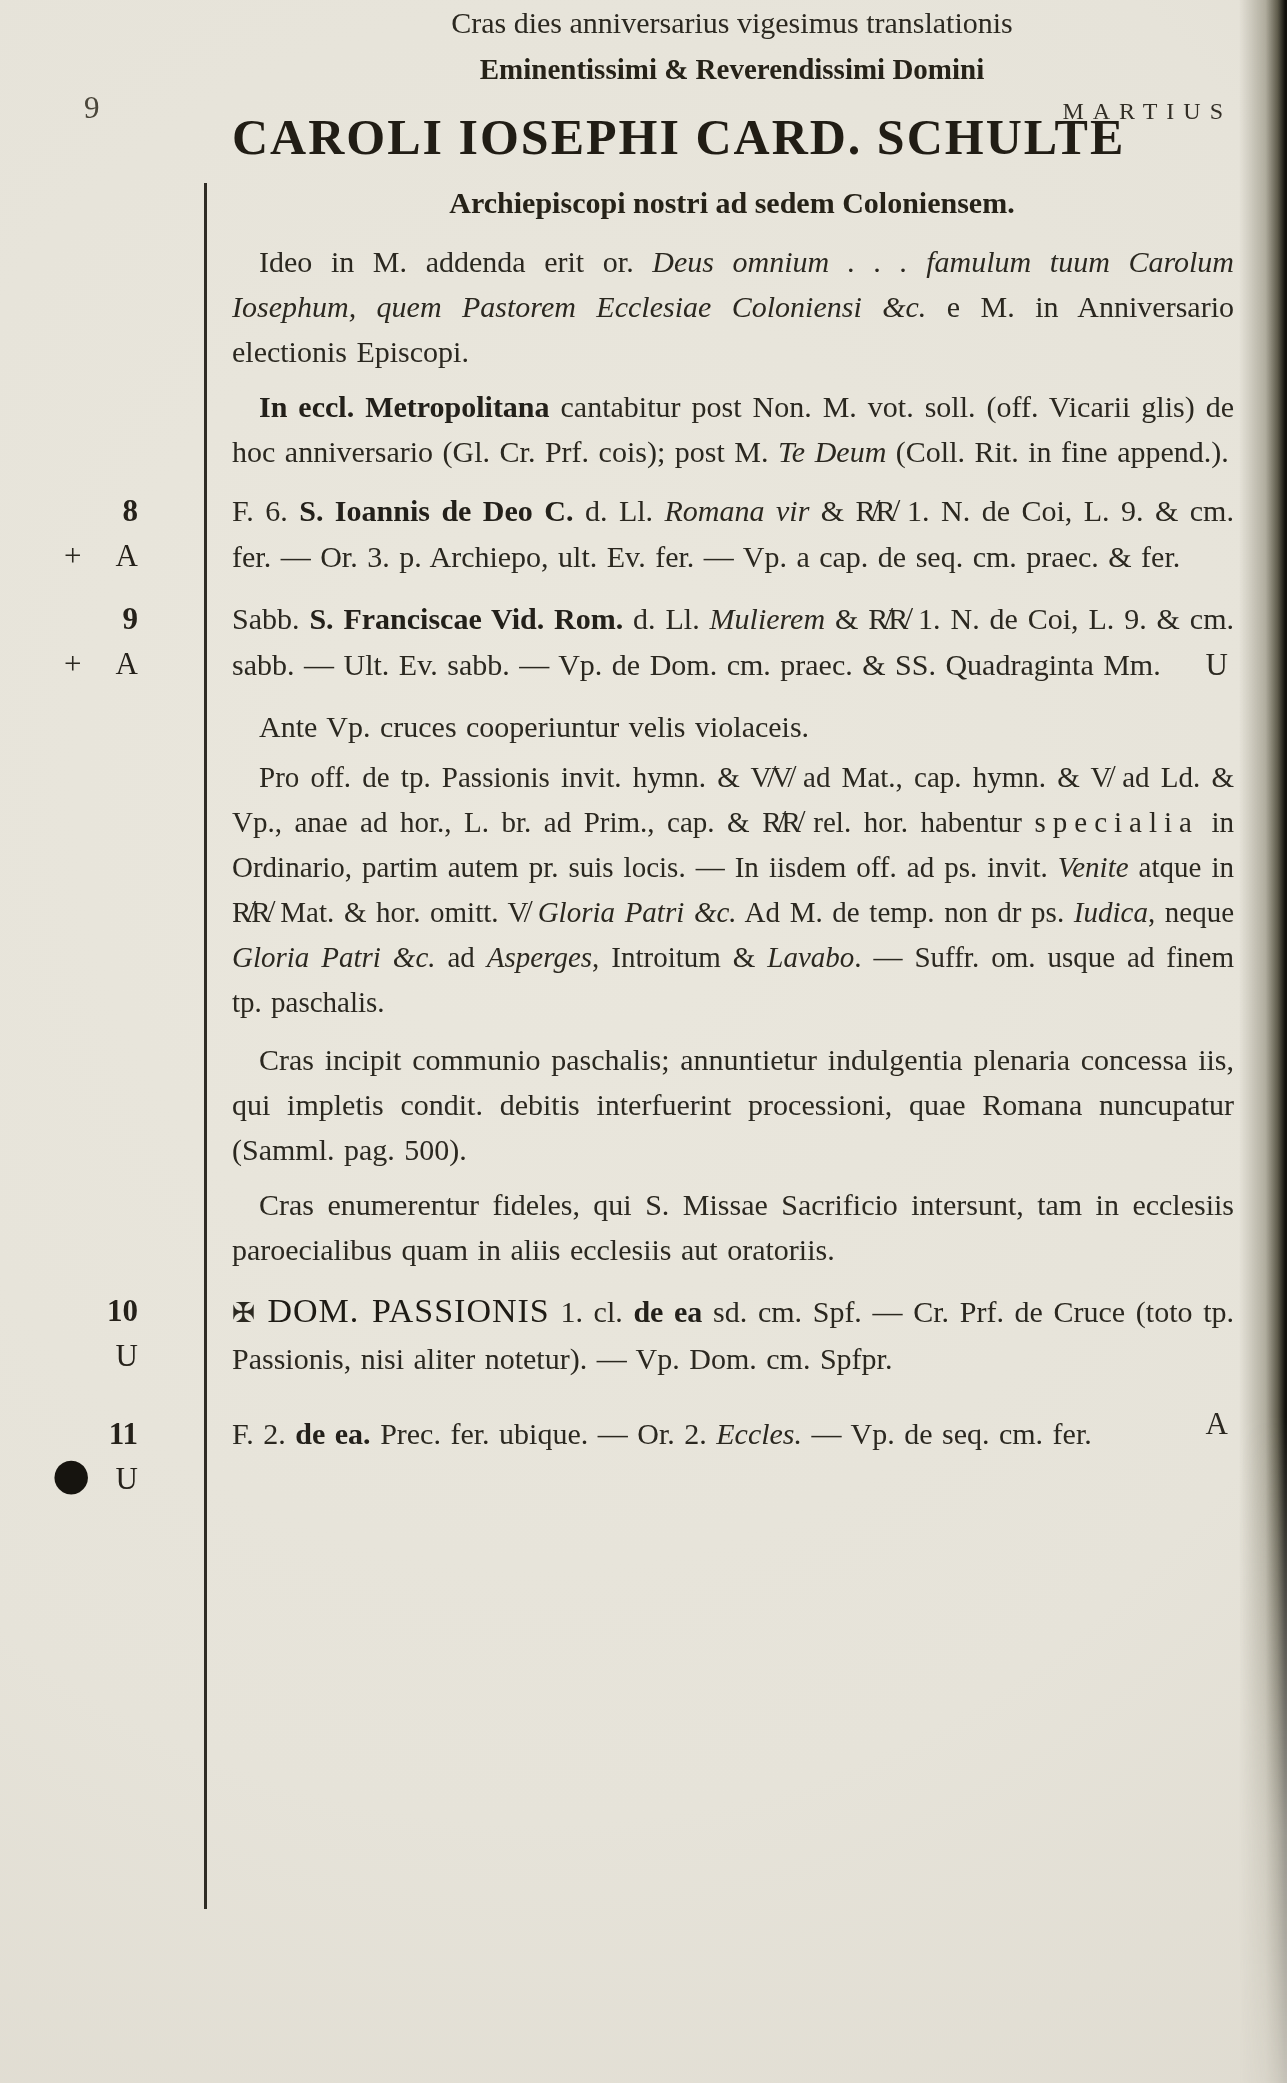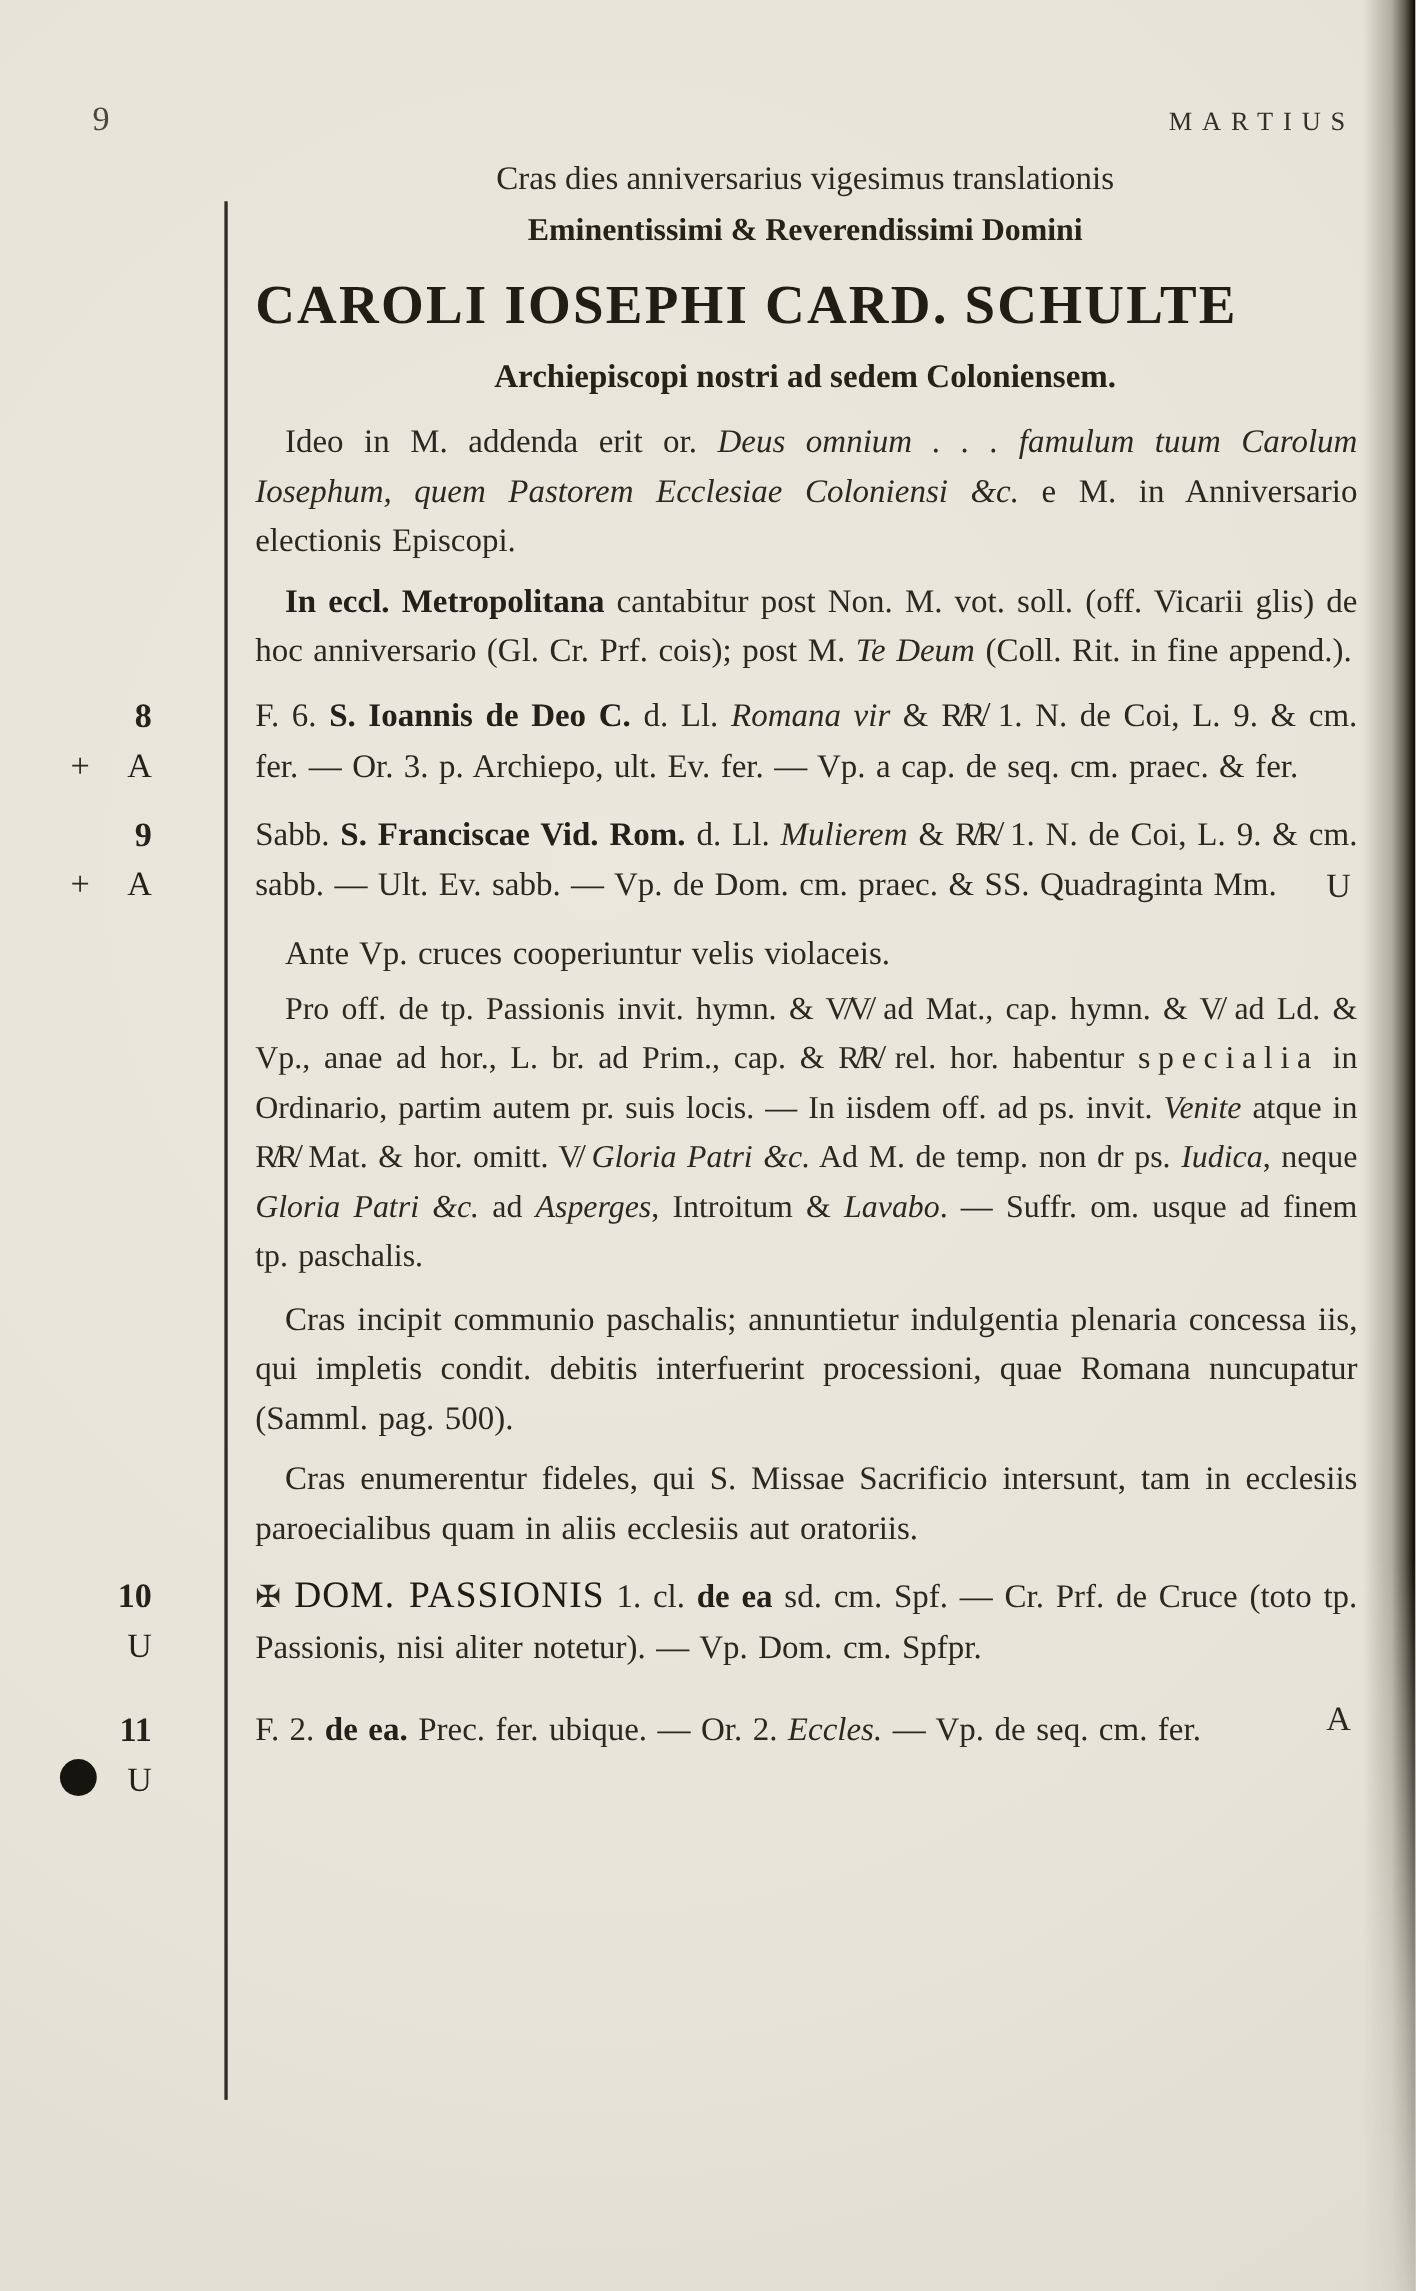--- a/index.html
+++ b/index.html
@@ -28,21 +28,21 @@
     font-size:31px;color:#4a463a;
   }
   .month{
     position:absolute;left:232px;top:98px;width:1000px;
     text-align:right;font-size:24px;letter-spacing:9px;color:#332f27;
   }
   .rule{
     position:absolute;left:204px;top:183px;width:3px;height:1726px;
     background:#2f2c25;
   }
-  .content{position:absolute;left:0;top:0;width:1260px;padding-top:140px;}
+  .content{position:absolute;left:0;top:0;width:1260px;}
   .cline{margin-left:232px;width:1000px;text-align:center;font-size:30px;line-height:45px;}
   .cline.bold{font-weight:bold;font-size:29px;margin-top:2px;color:#262218;}
   .bigtitle{
     margin:12px 0 0 232px;width:1000px;
     font-size:50px;line-height:66px;font-weight:bold;letter-spacing:2px;color:#211d15;
   }
   .subtitle{margin:10px 0 0 232px;width:1000px;text-align:center;
     font-weight:bold;font-size:30px;line-height:45px;color:#262218;}
   .para{
     margin:10px 0 0 232px;width:1002px;

